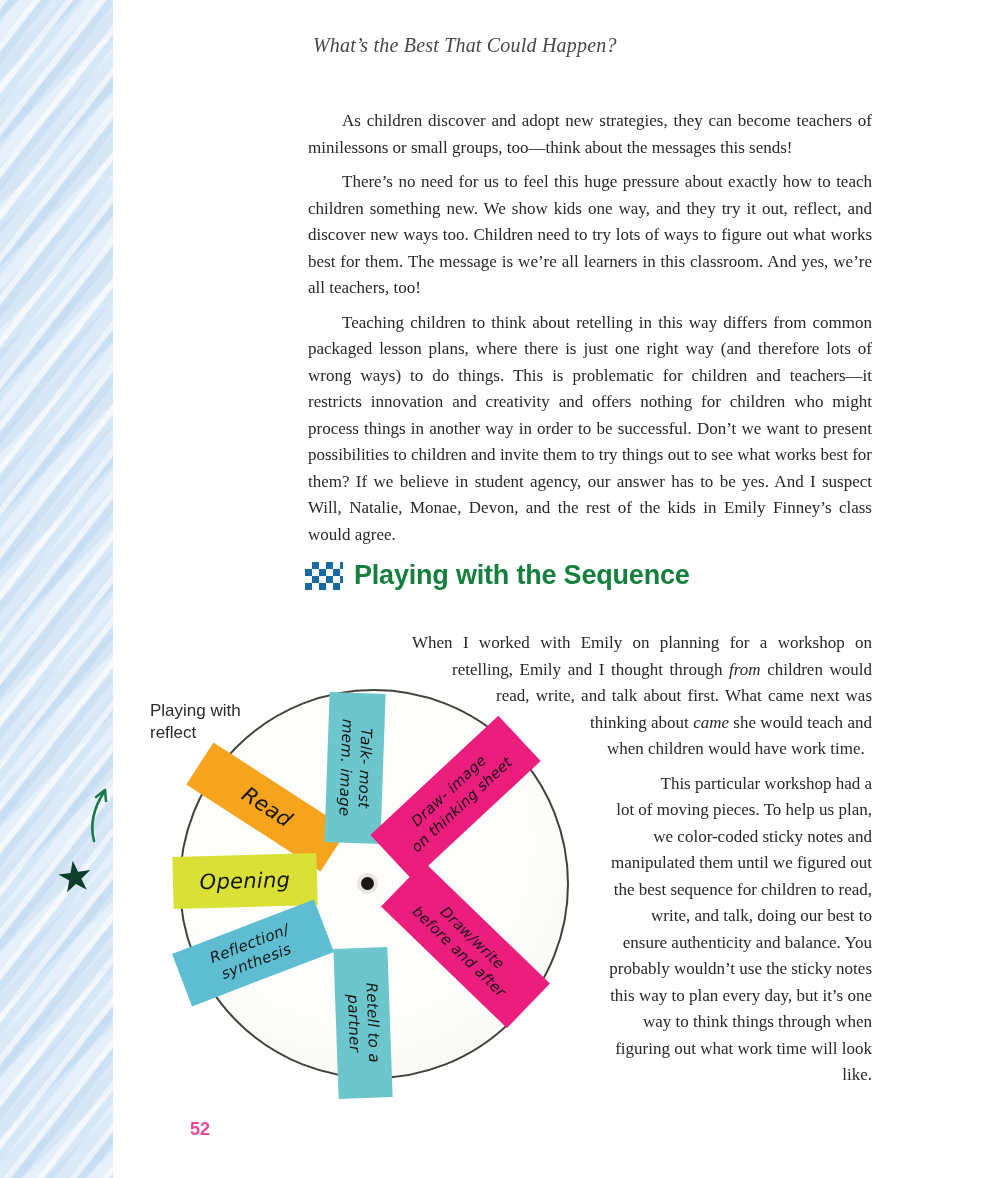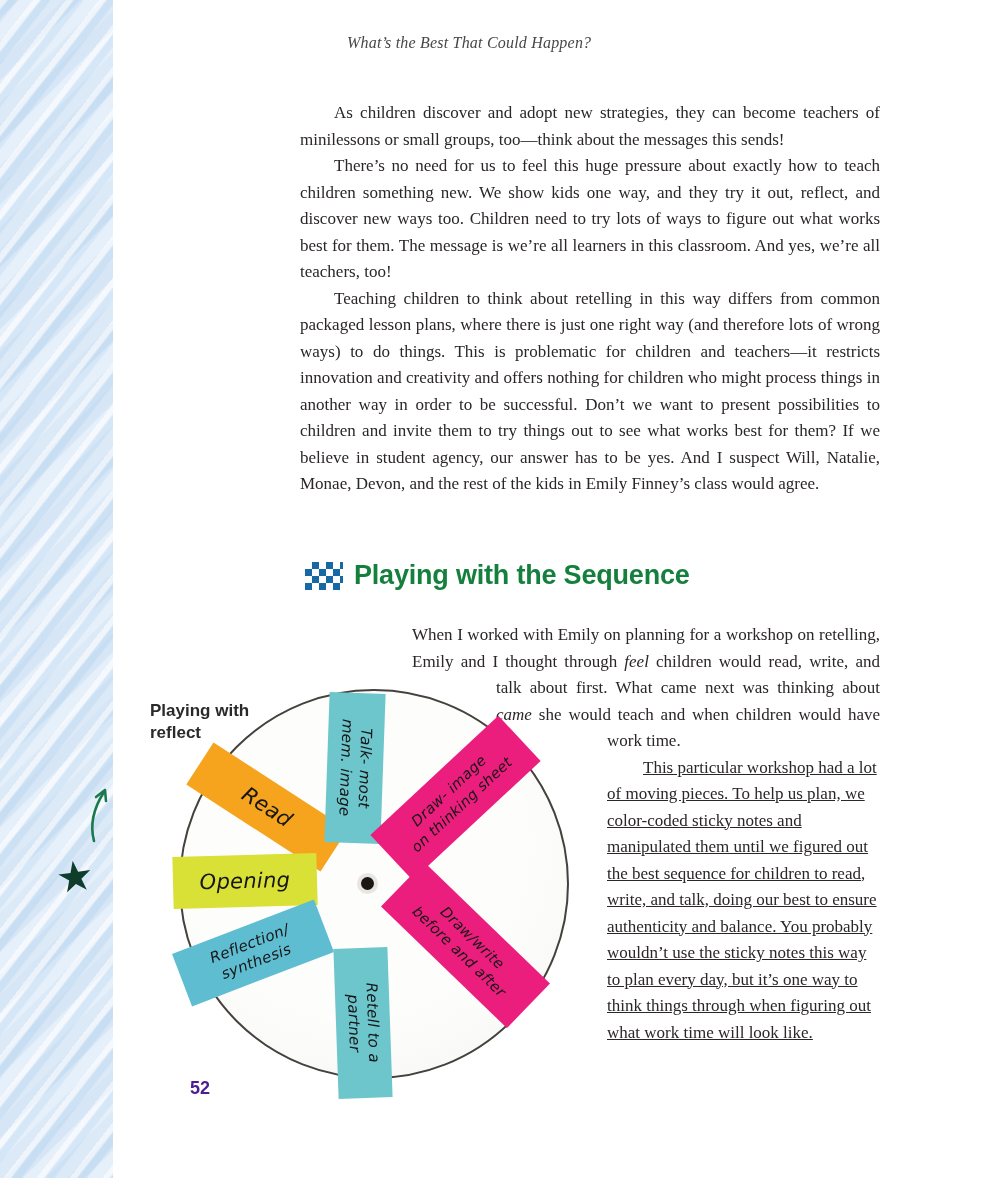--- a/index.html
+++ b/index.html
@@ -6,48 +6,48 @@
   .page{position:relative;width:1000px;height:1178px;background:#ffffff;overflow:hidden;
         font-family:"Liberation Serif",serif;color:#2b2627;}
 
   
   .margin-strip{position:absolute;left:0;top:0;width:113px;height:1178px;
     background:
       repeating-linear-gradient(128deg, rgba(255,255,255,0.55) 0 5px, rgba(184,213,240,0.40) 7px 13px, rgba(222,236,249,0.35) 15px 26px),
       repeating-linear-gradient(135deg, #d2e3f4 0 12px, #e9f2fb 14px 28px, #dbe9f7 30px 44px),
       #dfecf8;}
 
-  .runhead{position:absolute;left:313px;top:34px;font-style:italic;font-size:16px;color:#474747;letter-spacing:.2px;margin-left:34px;}
+  .runhead{position:absolute;left:313px;top:34px;font-style:italic;font-size:20px;color:#474747;letter-spacing:.2px;}
 
   .body-text{position:absolute;left:300px;top:100px;width:580px;}
-  .para{margin:0;font-size:17px;line-height:26.5px;text-align:justify;}
+  .para{margin:8px;font-size:17px;line-height:26.5px;text-align:justify;}
   .para.indent{text-indent:34px;}
 
   .section-head{position:absolute;left:305px;top:560px;margin:0;display:flex;align-items:center;
     font-family:"Liberation Sans",sans-serif;font-weight:bold;font-size:27px;color:#15803d;letter-spacing:-0.2px;}
   .checker-icon{display:inline-block;width:38px;height:28px;margin-right:11px;flex:0 0 auto;
     background-image:
       linear-gradient(45deg,#1769a6 25%,transparent 25%,transparent 75%,#1769a6 75%),
       linear-gradient(45deg,#1769a6 25%,transparent 25%,transparent 75%,#1769a6 75%);
     background-size:14px 14px;background-position:0 0,7px 7px;}
 
   
   .wrapblock{position:absolute;left:300px;top:622px;width:580px;}
   .circle-spacer{float:left;width:310px;height:455px;shape-margin:0;
     shape-outside:polygon(0px 26px,112px 26px,112px 53px,152px 53px,152px 79px,196px 79px,196px 106px,290px 106px,290px 132px,307px 132px,307px 455px,0px 455px);}
-  .wrapblock .p5{text-align:left;text-indent:36px;text-decoration:underline;}
+  .wrapblock .p5{text-align:right;text-indent:36px;}
 
   
   .figure{position:absolute;left:0;top:0;width:1000px;height:1178px;pointer-events:none;}
   .wheel{position:absolute;left:179px;top:689px;width:386px;height:386px;border-radius:50%;
     border:2px solid #45413c;background:radial-gradient(circle at 45% 40%, #fdfdfc 55%, #f4f4f0 100%);}
   .hub{position:absolute;left:361px;top:877px;width:13px;height:13px;border-radius:50%;
     background:#1c1713;box-shadow:0 0 0 4px rgba(150,140,130,0.20);}
   .fig-caption{position:absolute;left:150px;top:700px;width:130px;
-    font-family:"Liberation Sans",sans-serif;font-weight:bold;font-size:17px;line-height:22px;color:#2a2a2a;}
+    font-family:"Liberation Sans",sans-serif;font-weight:normal;font-size:17px;line-height:22px;color:#2a2a2a;}
   .star{position:absolute;left:56px;top:856px;font-size:42px;line-height:42px;color:#0e3d2c;transform:rotate(-8deg);
     font-family:"DejaVu Sans",sans-serif;}
   .arrow-svg{position:absolute;left:86px;top:784px;}
 
   .note{position:absolute;display:flex;flex-direction:column;align-items:center;justify-content:center;
     text-align:center;}
   .hand{display:block;font-family:"DejaVu Sans",sans-serif;font-style:italic;color:#161616;letter-spacing:.3px;}
   .n-read{left:187px;top:782px;width:160px;height:50px;background:#f6a31e;transform:rotate(33deg);}
   .n-read .hand{font-size:21px;}
   .n-talk{left:280px;top:740px;width:150px;height:56px;background:#6cc6cc;transform:rotate(92deg);}
@@ -56,22 +56,22 @@
   .n-drawimage .hand{font-size:14.5px;line-height:19px;}
   .n-opening{left:173px;top:855px;width:144px;height:52px;background:#d9e036;transform:rotate(-1.5deg);}
   .n-opening .hand{font-size:21px;}
   .n-reflection{left:177px;top:925px;width:152px;height:56px;background:#5fbdd1;transform:rotate(-21deg);}
   .n-reflection .hand{font-size:15px;line-height:19px;}
   .n-drawwrite{left:378px;top:914px;width:175px;height:62px;background:#eb1e7d;transform:rotate(44deg);}
   .n-drawwrite .hand{font-size:14.5px;line-height:19px;}
   .n-retell{left:288px;top:996px;width:150px;height:54px;background:#6cc6cc;transform:rotate(88deg);}
   .n-retell .hand{font-size:15px;line-height:19px;}
 
-  .pagenum{position:absolute;left:190px;top:1078px;font-family:"Liberation Sans",sans-serif;
-    font-weight:bold;font-size:18px;color:#4c1d95;}
+  .pagenum{position:absolute;left:190px;top:1119px;font-family:"Liberation Sans",sans-serif;
+    font-weight:bold;font-size:18px;color:#ec4899;}
 </style>
 </head>
 <body>
 
 <div class="page">
 
   <div class="margin-strip"></div>
 
   <div class="runhead">What’s the Best That Could Happen?</div>
 
@@ -81,21 +81,21 @@
     <p class="para indent">Teaching children to think about retelling in this way differs from common packaged lesson plans, where there is just one right way (and therefore lots of wrong ways) to do things. This is problematic for children and teachers—it restricts innovation and creativity and offers nothing for children who might process things in another way in order to be successful. Don’t we want to present possibilities to children and invite them to try things out to see what works best for them? If we believe in student agency, our answer has to be yes. And I suspect Will, Natalie, Monae, Devon, and the rest of the kids in Emily Finney’s class would agree.</p>
   </div>
 
   <h2 class="section-head">
     <span class="checker-icon"></span>
     <span>Playing with the Sequence</span>
   </h2>
 
   <div class="wrapblock">
     <div class="circle-spacer"></div>
-    <p class="para"><span>When I worked with Emily on planning for a workshop on retelling, Emily and I thought through </span><i>feel</i><span> children would read, write, and talk about first. What came next was thinking about </span><i>came</i><span> she would teach and when children would have work time.</span></p>
+    <p class="para"><span>When I worked with Emily on planning for a workshop on retelling, Emily and I thought through </span><i>from</i><span> children would read, write, and talk about first. What came next was thinking about </span><i>came</i><span> she would teach and when children would have work time.</span></p>
     <p class="para p5">This particular workshop had a lot of moving pieces. To help us plan, we color-coded sticky notes and manipulated them until we figured out the best sequence for children to read, write, and talk, doing our best to ensure authenticity and balance. You probably wouldn’t use the sticky notes this way to plan every day, but it’s one way to think things through when figuring out what work time will look like.</p>
   </div>
 
   <div class="figure">
     <div class="wheel"></div>
     <div class="hub"></div>
 
     <div class="fig-caption">
       <span>Playing with</span><br>
       <span>reflect</span>

